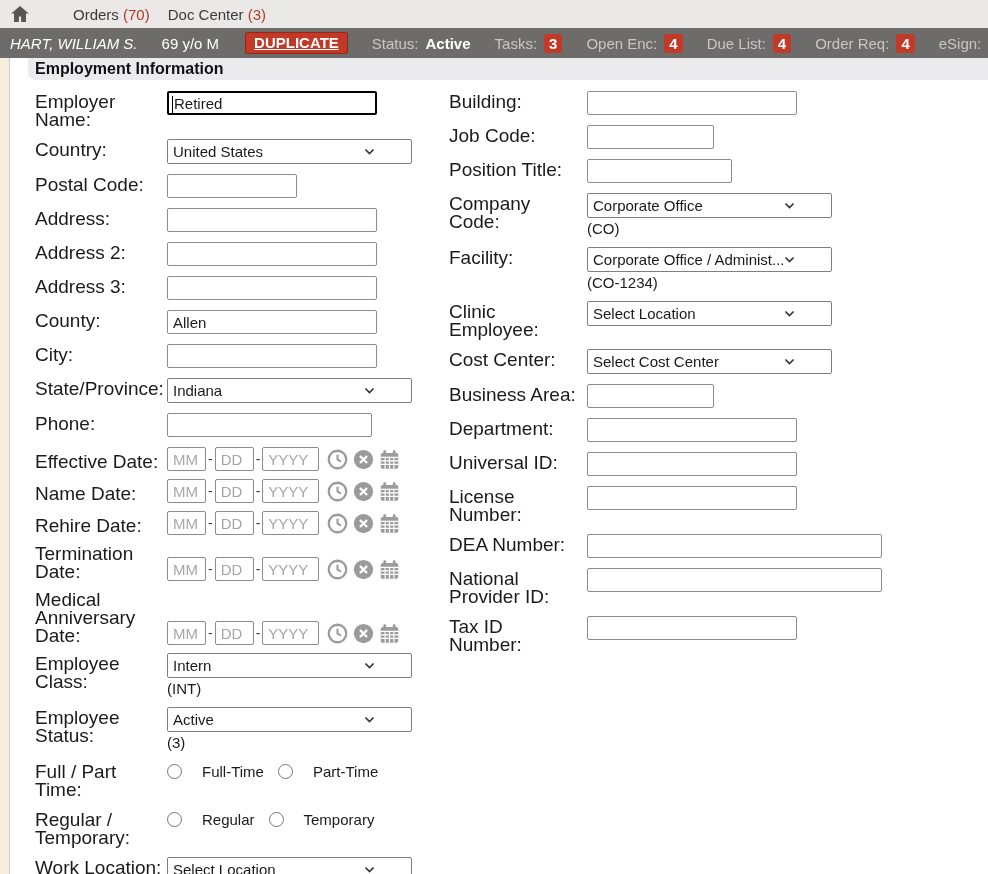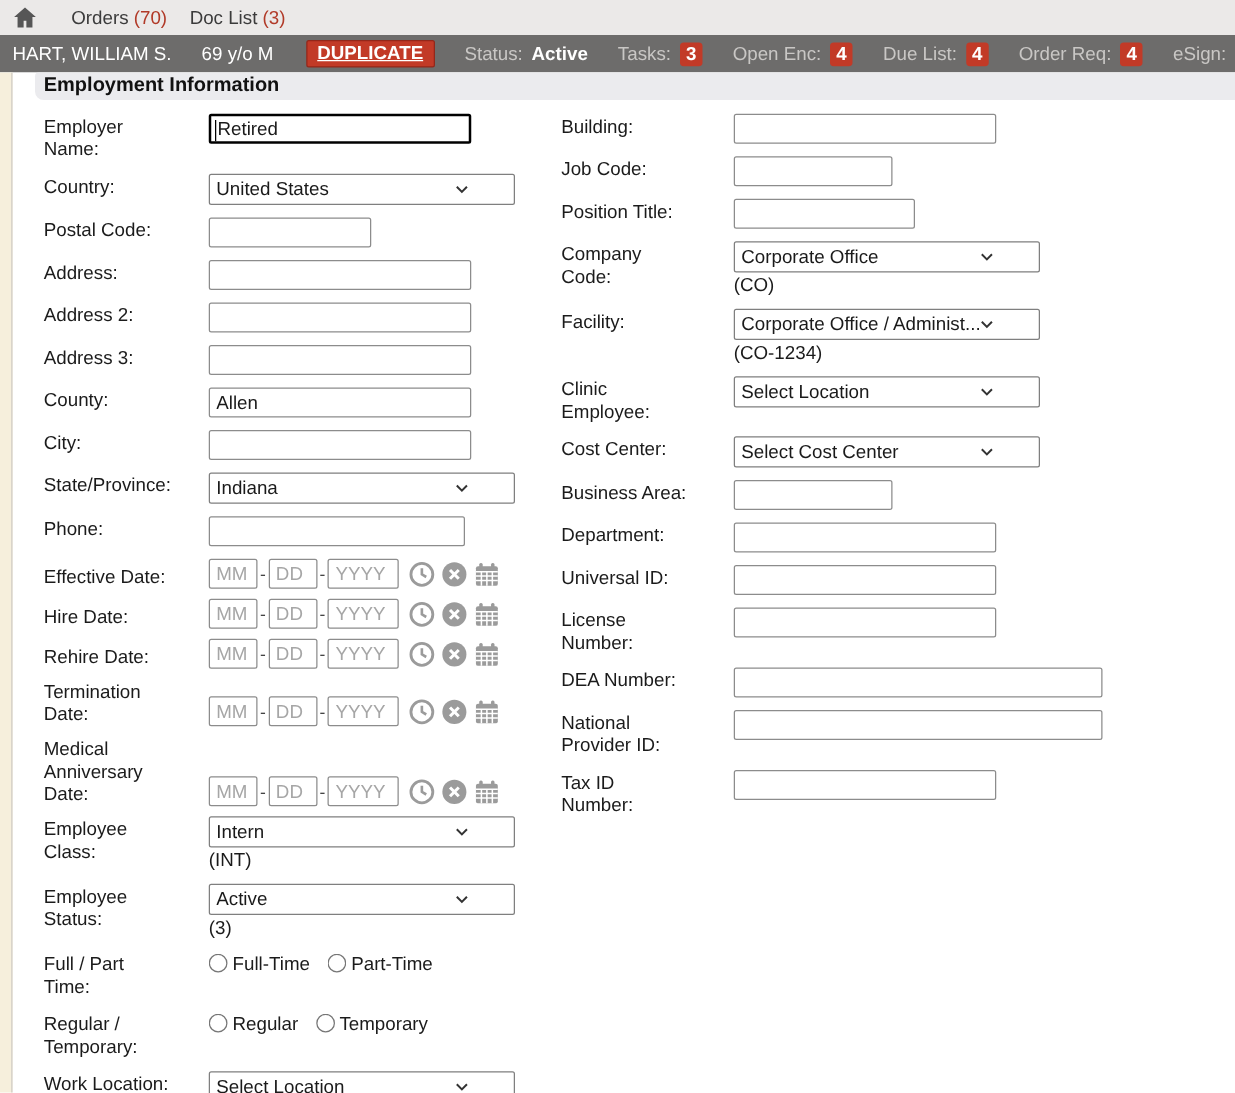--- a/index.html
+++ b/index.html
@@ -3,29 +3,29 @@
 <meta charset="utf-8">
 <style>
   * { margin:0; padding:0; box-sizing:border-box; }
   html,body { width:988px; height:874px; overflow:hidden; background:#fff;
     font-family:"Liberation Sans", sans-serif; }
 
   
   .topnav { position:absolute; top:0; left:0; width:988px; height:28px;
     background:#ebe9e8; display:flex; align-items:center; font-size:15px; color:#3b3b3b; }
   .home { width:22px; height:22px; margin-left:9px; cursor:pointer; }
-  .nav-link { margin-left:26px; cursor:pointer; white-space:nowrap; }
+  .nav-link { margin-left:42px; cursor:pointer; white-space:nowrap; }
   .nav-link .cnt { color:#b13a28; }
   .nav-link + .nav-link { margin-left:18px; }
 
   
   .pbar { position:absolute; top:28px; left:0; width:988px; height:30px;
     background:#6d6c6b; color:#fff; display:flex; align-items:center;
     font-size:15px; white-space:nowrap; padding:0 10px; }
-  .pbar .name { font-weight:normal; }
+  .pbar .name { font-weight:normal;font-style:italic; }
   .pbar .age { margin-left:24px; }
   .dup { margin-left:26px; background:#c23a27; border:1px solid #93271a; border-radius:2px;
     padding:1px 8px 2px; font-weight:bold; text-decoration:underline; cursor:pointer; }
   .muted { color:#c9c7c5; }
   .grp { margin-left:24px; display:flex; align-items:center; gap:7px; }
   .badge { background:#c23a27; color:#fff; font-weight:bold; border-radius:3px;
     padding:0 5px; line-height:19px; min-width:18px; text-align:center; cursor:pointer; }
   .statusv { font-weight:bold; }
 
   
@@ -34,21 +34,21 @@
     background:#f6efdc; border-right:1px solid #cfccc3; }
   .titleband { position:absolute; left:28px; right:0; top:0; height:22px;
     background:#ebebee; border-radius:3px 0 0 7px; }
   .titleband h1 { font-size:16px; font-weight:bold; color:#111; padding:0 0 0 7px; line-height:21px; }
 
   .col { position:absolute; top:33px; }
   .col-left  { left:35px;  width:405px; }
   .col-right { left:449px; width:470px; }
 
   .row { display:flex; align-items:flex-start; margin-bottom:10px; }
-  .row label { width:132px; flex-shrink:0; font-size:15px; color:#1b1b1b;
+  .row label { width:132px; flex-shrink:0; font-size:19px; color:#1b1b1b;
     line-height:18px; padding-top:2px; white-space:pre-line; }
   .col-right .row label { width:138px; }
   .ctl { display:flex; flex-direction:column; }
 
   input[type=text] { height:24px; border:1px solid #8c8c8c; border-radius:2px;
     font-family:"Liberation Sans", sans-serif; font-size:15px; color:#1a1a1a; padding:0 5px; background:#fff; }
   .w210{width:210px}.w130{width:130px}.w145{width:145px}.w205{width:205px}
   .w127{width:127px}.w295{width:295px}
 
   .focuswrap { position:relative; }
@@ -66,38 +66,38 @@
   .daterow { display:flex; align-items:center; }
   .dt { height:26px; border:1px solid #8a8a8a; border-radius:3px; text-align:left;
     font-size:15px; padding:0 4px; }
   .dt::placeholder { color:#a6a6a6; }
   .dmm{width:39px}.ddd{width:39px}.dyy{width:57px}
   .dash { color:#444; margin:0 2px; font-size:14px; }
   .dicon { width:21px; height:21px; margin-left:5px; cursor:pointer; flex-shrink:0; }
   .dicon:first-of-type { margin-left:8px; }
 
   .radios { display:flex; align-items:center; gap:14px; padding-top:2px; }
-  .radio-opt { display:flex; gap:4px; font-size:15px; color:#1b1b1b; }
+  .radio-opt { display:flex; align-items:center; gap:20px; font-size:15px; color:#1b1b1b; }
   input[type=radio] { width:15px; height:15px; accent-color:#888; }
 
   .date-row { margin-bottom:8px;align-items:flex-end; }
 </style>
 </head>
 <body>
 
 <div class="topnav">
   <svg class="home" viewBox="0 0 24 24">
     <path d="M12 3.2 2.5 11.5h3v9.3h5.3v-6h2.4v6h5.3v-9.3h3z" fill="#565656"></path>
   </svg>
   <span class="nav-link">
     <span>Orders</span>
     <span class="cnt">(70)</span>
   </span>
   <span class="nav-link">
-    <span>Doc List</span>
+    <span>Doc Center</span>
     <span class="cnt">(3)</span>
   </span>
 </div>
 
 <div class="pbar">
   <span class="name">HART, WILLIAM S.</span>
   <span class="age">69 y/o M</span>
   <span class="dup">DUPLICATE</span>
   <span class="grp">
     <span class="muted">Status:</span>
@@ -220,21 +220,21 @@
         <svg class="dicon" viewBox="0 0 24 24">
             <rect x="2" y="4.5" width="20" height="18" rx="2" fill="#9b9b9b"></rect>
             <rect x="5" y="1.5" width="3.2" height="5.5" rx="1.4" fill="#9b9b9b"></rect>
             <rect x="15.8" y="1.5" width="3.2" height="5.5" rx="1.4" fill="#9b9b9b"></rect>
             <path d="M2 9.5h20M2 13.5h20M2 17.5h20M7 9.5v13M12 9.5v13M17 9.5v13" stroke="#fff" stroke-width="1.4"></path>
           </svg>
       </div>
     </div>
 
     <div class="row date-row">
-      <label>Hire Date:</label>
+      <label>Name Date:</label>
       <div class="daterow">
         <input type="text" class="dt dmm" placeholder="MM" style="">
         <span class="dash">-</span>
         <input type="text" class="dt ddd" placeholder="DD" style="">
         <span class="dash">-</span>
         <input type="text" class="dt dyy" placeholder="YYYY" style="">
         <svg class="dicon" viewBox="0 0 24 24">
             <circle cx="12" cy="12" r="10" fill="none" stroke="#9b9b9b" stroke-width="2.6"></circle>
             <path d="M12 6.5V12l4 2.4" fill="none" stroke="#9b9b9b" stroke-width="2.4"></path>
           </svg>

